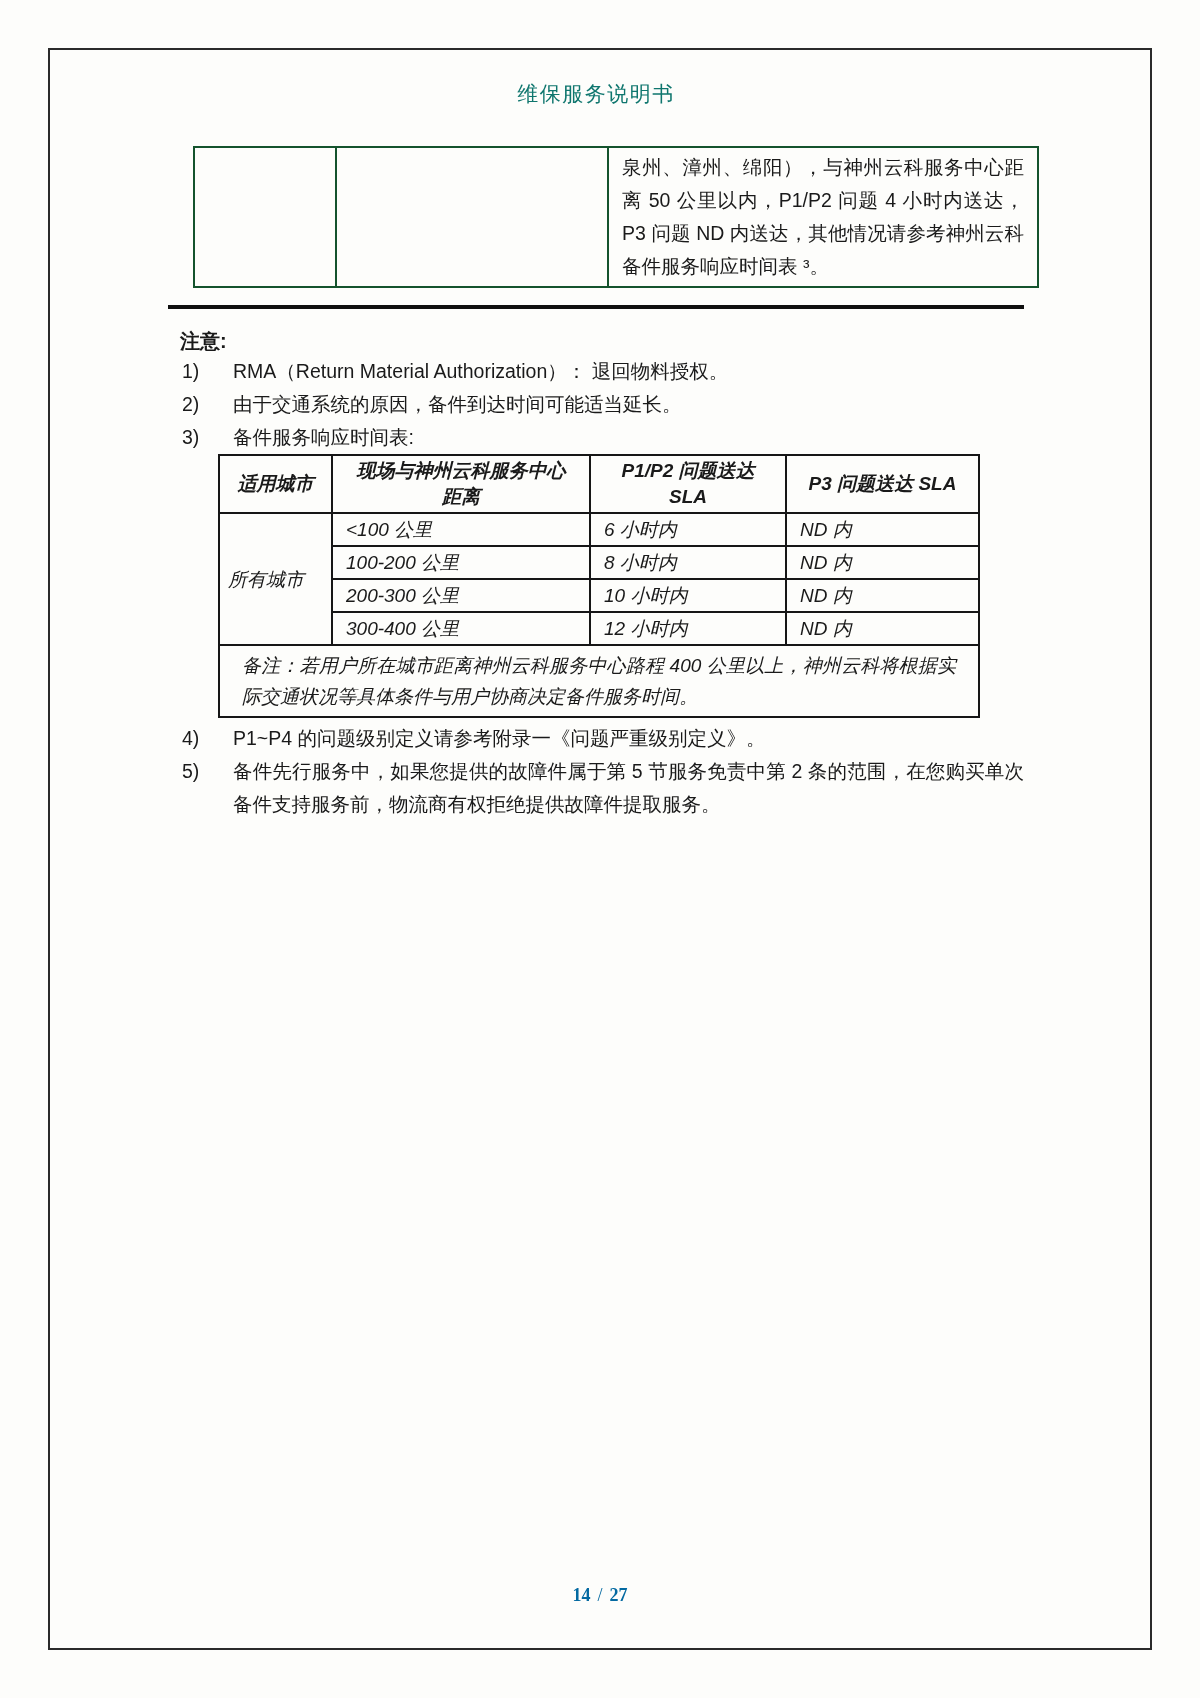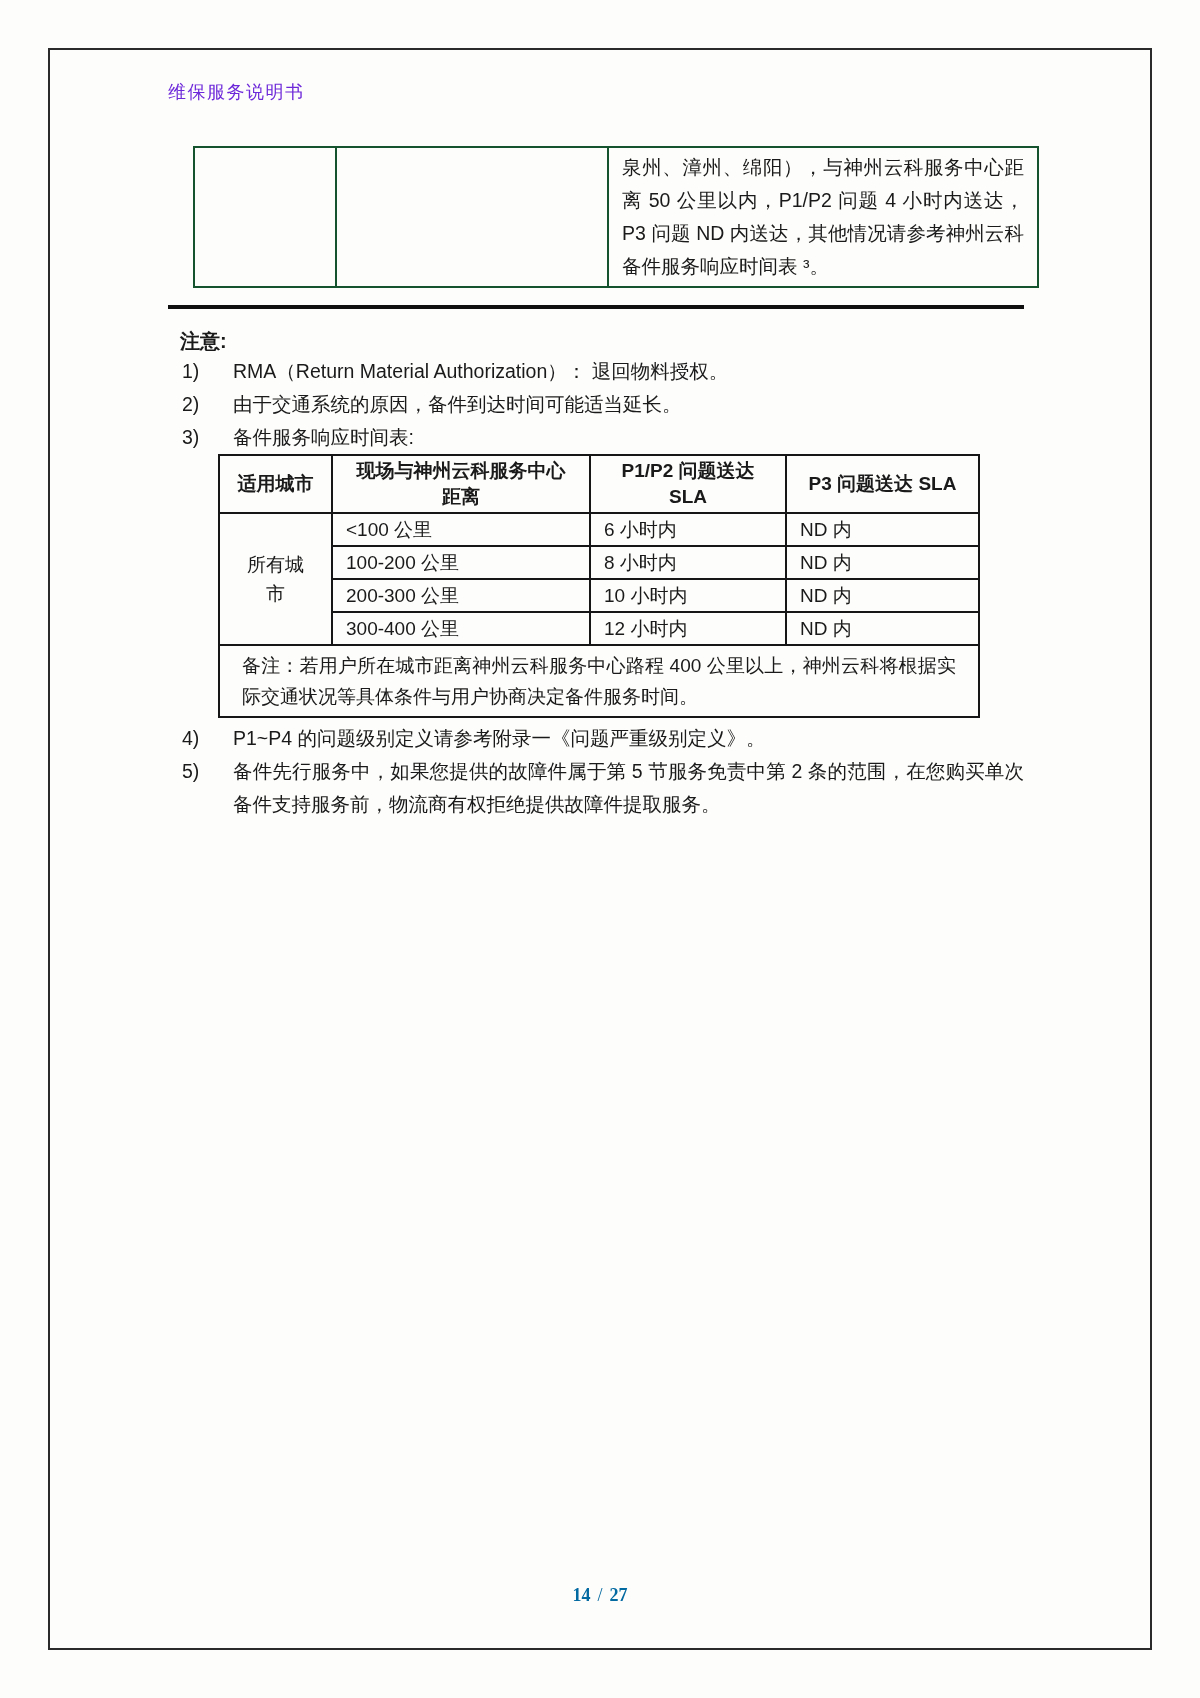--- a/index.html
+++ b/index.html
@@ -12,47 +12,47 @@
     overflow:hidden;
   }
   .frame{
     position:absolute;left:48px;top:48px;
     width:1104px;height:1602px;
     border:2px solid #2b2b2b;
     box-sizing:border-box;
   }
   .header-zone{
     position:absolute;left:168px;top:80px;width:856px;
-    text-align:left;
+    text-align:center;
     font-family:"Liberation Serif","DejaVu Serif",serif;
-    font-size:18px;color:#6d28d9;letter-spacing:1.5px;
+    font-size:21px;color:#0f766e;letter-spacing:1.5px;
   }
   .content{
     position:absolute;left:168px;top:146px;width:856px;
   }
   
   table{border-collapse:collapse;table-layout:fixed;}
   .top-table{width:844px;margin-left:25px;font-size:19.5px;line-height:33px;}
   .top-table td{border:2px solid #14532d;vertical-align:top;padding:3px 13px;}
   .top-table .c3{text-align:justify;}
   .thick-rule{margin-top:17px;border-top:4px solid #0f0f0f;height:0;}
   
   .note-heading{margin-top:18px;padding-left:12px;font-weight:bold;font-size:20px;line-height:28px;}
   .li{display:flex;font-size:19.5px;line-height:33px;padding-left:14px;}
   .li .num{width:51px;flex:none;}
   .li .txt{flex:1;text-align:justify;}
   
-  .sla-table{width:760px;margin-left:50px;font-size:19px;}
+  .sla-table{width:760px;margin-left:50px;font-size:19px;font-style:italic;}
   .sla-table th,.sla-table td{border:2px solid #161616;box-sizing:border-box;}
   .sla-table th{
     font-weight:bold;text-align:center;vertical-align:middle;
     line-height:26px;padding:2px 6px;white-space:pre-line;height:57px;
   }
   .sla-table td{line-height:29px;padding:1px 13px;height:33px;vertical-align:middle;border-radius:8px;}
-  .sla-table td.city{text-align:center;padding:1px 20px;}
+  .sla-table td.city{text-align:left;padding:1px 8px;}
   .sla-table tr.remark-row td{line-height:31px;padding:4px 22px;height:auto;text-align:justify;margin-top:40px;}
   
   .closing{margin-top:3px;font-size:19.5px;line-height:32px;text-align:justify;}
   
   .footer{
     position:absolute;left:0;top:1585px;width:1200px;
     text-align:center;
     font-family:"Liberation Serif","DejaVu Serif",serif;
     font-size:18px;color:#0369a1;
   }

